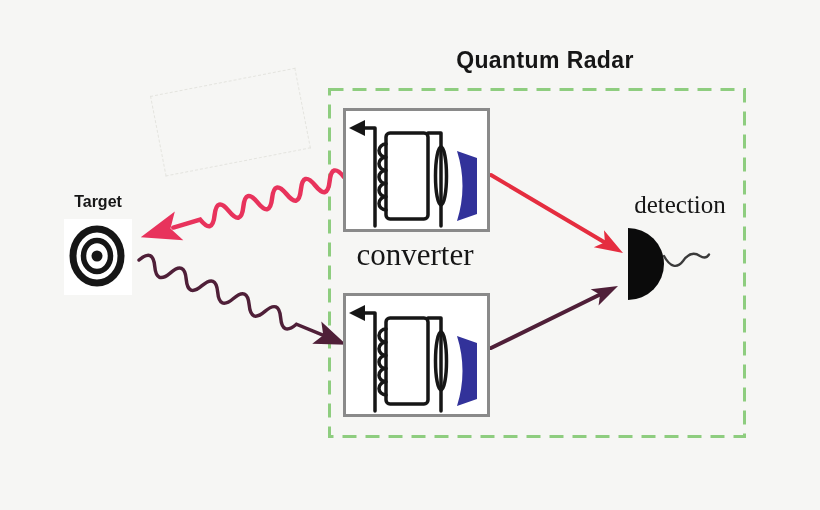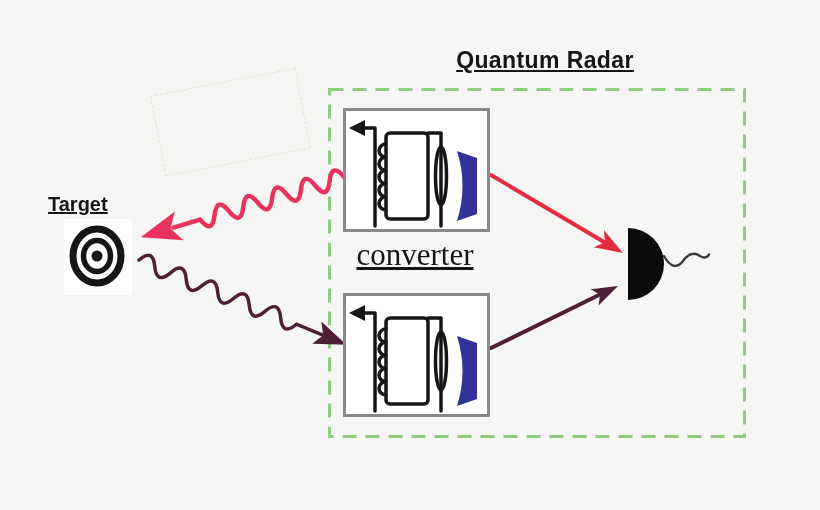--- a/index.html
+++ b/index.html
@@ -9,28 +9,28 @@
     font-family:"Liberation Sans",sans-serif;
   }
   .abs{position:absolute;}
   .watermark{
     left:150px;top:96px;width:146px;height:80px;
     border:1px dashed #e4e4df;transform:rotate(-11deg);transform-origin:left top;
     z-index:0;
   }
   .layer{z-index:1;}
   .component{z-index:2;}
-  .label{z-index:3;color:var(--ink-black,#161616);white-space:nowrap;text-decoration:underline;}
+  .label{z-index:3;color:var(--ink-black,#161616);white-space:nowrap;}
   .title{
     left:440px;top:47px;width:210px;text-align:center;
     font-size:23px;font-weight:bold;letter-spacing:.4px;
   }
   .target-label{
-    left:48px;top:193px;width:100px;
-    font-size:20px;font-weight:bold;
+    left:48px;top:193px;width:100px;text-align:center;
+    font-size:16px;font-weight:bold;
   }
   .serif{font-family:"Liberation Serif",serif;}
   .converter-label{
     left:336px;top:237px;width:158px;text-align:center;font-size:31px;
   }
   .detection-label{
     left:618px;top:191px;width:124px;text-align:center;font-size:25px;
   }
   
   .pink-stroke{stroke:var(--signal-pink);fill:none;stroke-width:4.5;stroke-linecap:round;}
@@ -112,14 +112,15 @@
   </svg>
 
   <svg class="abs component" style="left:620px;top:220px" width="110" height="90" viewBox="0 0 110 90">
     <path d="M8,8 A36,36 0 0 1 8,80 Z" fill="#0b0b0b"></path>
     <path class="squiggle" d="M44,36 c6,11 13,13 19,5 c5,-7 11,-9 17,-5 c4,2.5 7,1.5 9,-1.5"></path>
   </svg>
 
   <div class="abs label title">Quantum Radar</div>
   <div class="abs label target-label">Target</div>
   <div class="abs label serif converter-label">converter</div>
+  <div class="abs label serif detection-label">detection</div>
 
 </div>
 
 </body></html>

